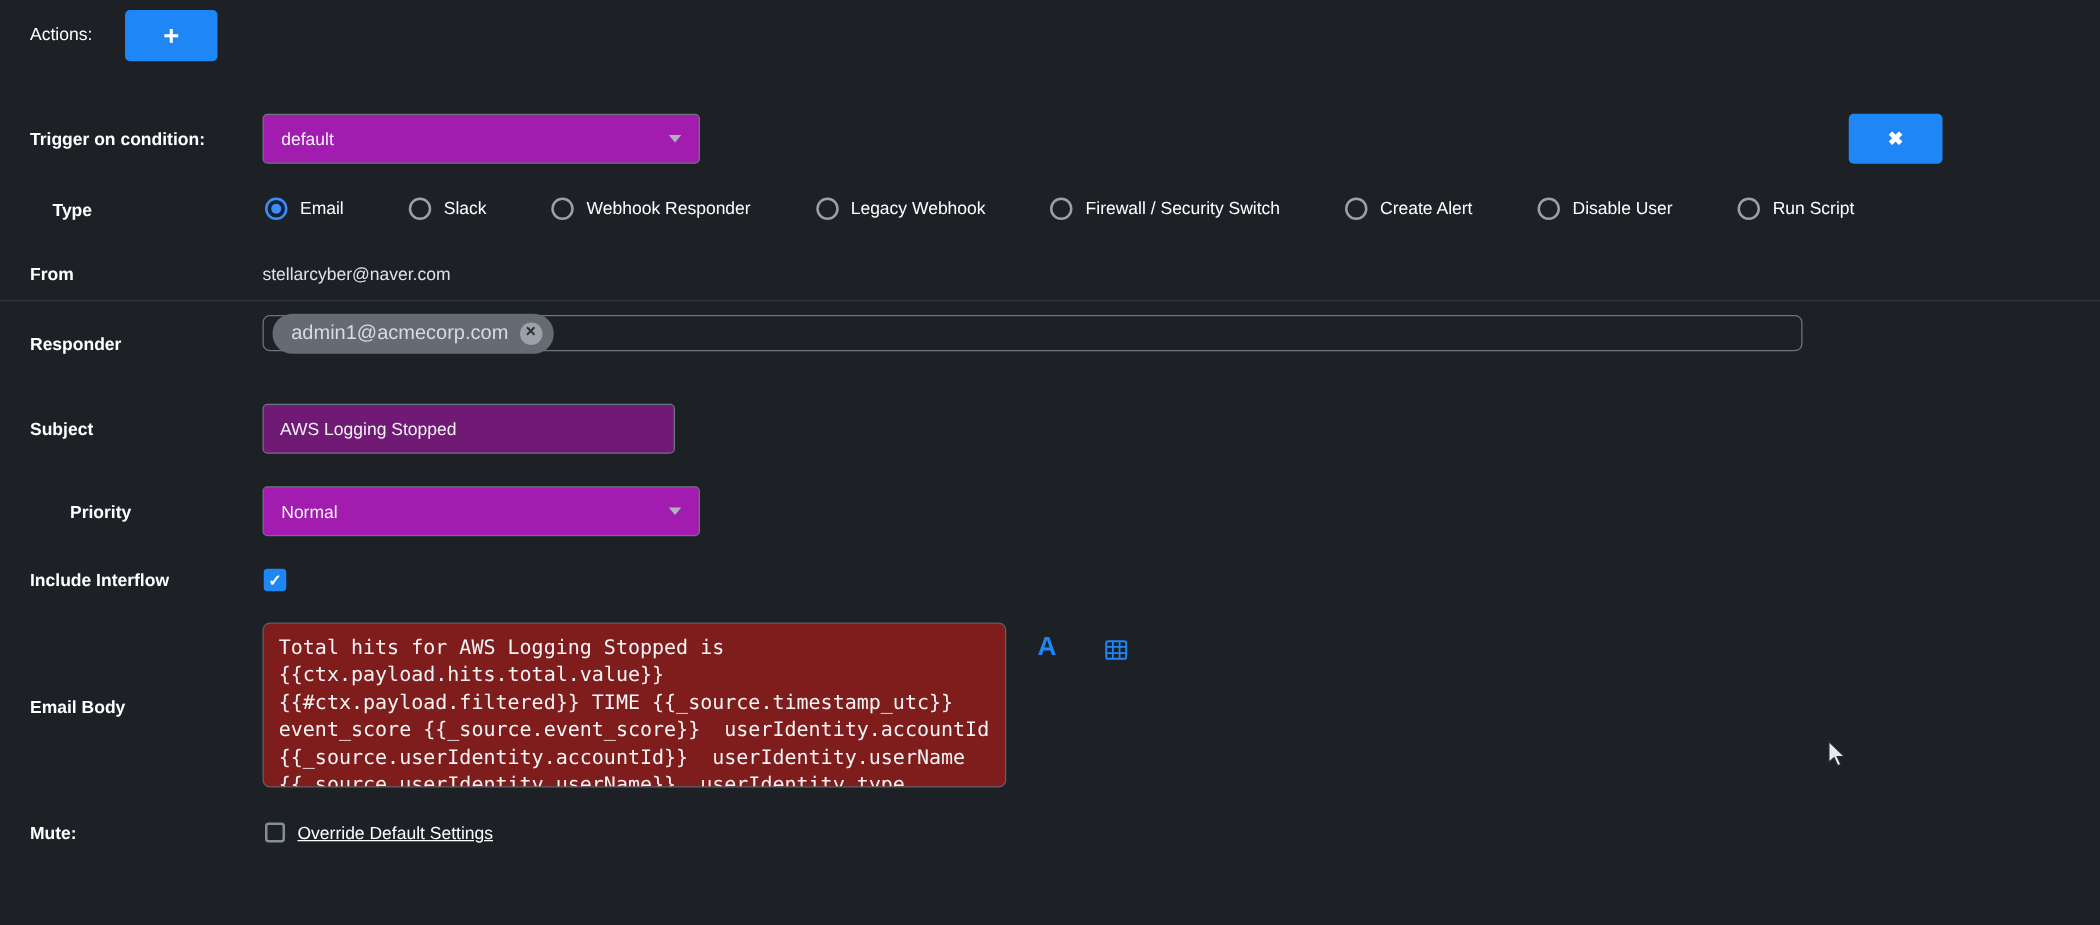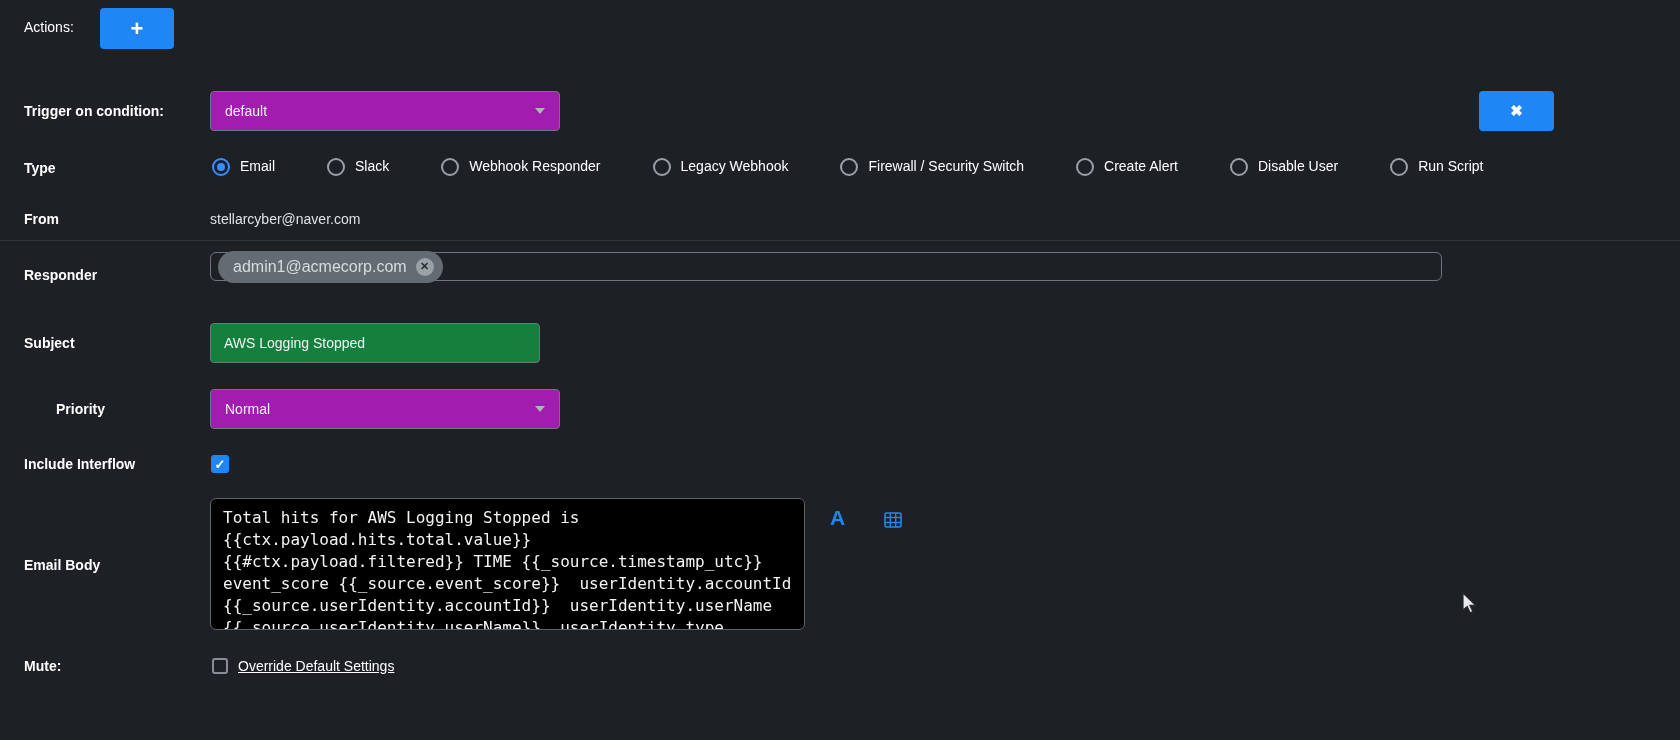--- a/index.html
+++ b/index.html
@@ -7,21 +7,21 @@
          font-family:"Liberation Sans",sans-serif;color:#fff;}
   .row{position:absolute;left:0;width:1680px;}
   .flabel{position:absolute;left:24px;font-size:14px;font-weight:700;color:#fff;}
   .btn-primary{position:absolute;background:#1f87f5;border:none;border-radius:4px;color:#fff;
          display:flex;align-items:center;justify-content:center;cursor:pointer;}
   .dropdown{position:absolute;height:40px;box-sizing:border-box;background:#a21caf;
          border:1px solid #6e757c;border-radius:4px;display:flex;align-items:center;
          padding:0 14px;color:#f1f3f5;font-size:14px;}
   .caret{position:absolute;right:14px;width:0;height:0;border-left:5px solid transparent;
          border-right:5px solid transparent;border-top:6px solid #aeb4ba;}
-  .text-input{position:absolute;box-sizing:border-box;background:#15803d;border:1px solid #6e757c;
+  .text-input{position:absolute;box-sizing:border-box;background:#701a75;border:1px solid #6e757c;
          border-radius:4px;color:#f1f3f5;font-size:14px;display:flex;align-items:center;padding:16px 13px;}
   .radio-group{position:absolute;left:212px;top:0;height:30px;display:flex;align-items:center;column-gap:52px;}
   .radio-item{display:flex;align-items:flex-start;gap:10px;font-size:14px;color:#fff;white-space:nowrap;}
   .radio{width:18px;height:18px;box-sizing:border-box;border:2px solid #9aa0a6;border-radius:50%;
          position:relative;flex:none;background:transparent;}
   .radio.checked{border-color:#3f8cf3;background:#10233d;}
   .radio.checked::after{content:"";position:absolute;inset:3px;border-radius:50%;background:#3f8cf3;}
   .checkbox{width:18px;height:18px;box-sizing:border-box;border:2px solid #868e96;border-radius:3px;
          display:flex;align-items:center;justify-content:center;background:transparent;}
   .checkbox.small{width:16px;height:16px;}
@@ -29,21 +29,21 @@
   .checkbox .check-glyph{display:none;color:#fff;font-size:13px;font-weight:700;line-height:1;}
   .checkbox.checked .check-glyph{display:block;}
   .divider{position:absolute;left:0;width:1680px;height:1px;background:#32373c;}
   .chipbox{position:absolute;left:210px;top:0;width:1232px;height:29px;box-sizing:border-box;
          background:#1d2126;border:1px solid #6e757c;border-radius:6px;display:flex;align-items:center;padding:0 7px;}
   .chip{height:32px;display:flex;align-items:center;gap:9px;background:#646b72;border-radius:16px;
          padding:0 9px 0 15px;color:#d8dcdf;font-size:16px;}
   .chip-remove{width:18px;height:18px;border-radius:50%;background:#9aa1a7;color:#2c3034;font-size:11px;
          font-weight:700;display:flex;align-items:center;justify-content:center;line-height:1;}
   .email-body{position:absolute;left:210px;top:498px;width:595px;height:132px;box-sizing:border-box;
-         background:#000000;border:1px solid #5c636a;border-radius:6px;padding:8px 12px 0;overflow:hidden;
+         background:#7f1d1d;border:1px solid #5c636a;border-radius:6px;padding:8px 12px 0;overflow:hidden;
          font-family:"DejaVu Sans Mono",monospace;font-size:16px;line-height:22px;color:#f1f3f5;white-space:pre-wrap;}
   .font-icon{position:absolute;left:830px;top:506px;color:#1f87f5;font-size:21px;font-weight:700;line-height:24px;}
   .table-icon{position:absolute;left:884px;top:512px;}
   .mouse-cursor{position:absolute;left:1462px;top:592px;}
   .value-text{position:absolute;left:210px;font-size:14px;color:#dee2e6;}
   .cb-label{font-size:14px;color:#fff;margin-left:10px;}
 </style>
 </head>
 <body>
 
@@ -61,21 +61,21 @@
     <div class="dropdown" style="left:210px;top:0;width:350px;">
       <span>default</span>
       <span class="caret"></span>
     </div>
     <button class="btn-primary" style="left:1479px;top:0;width:75px;height:40px;font-size:15px;font-weight:700;">
       <span>✖</span>
     </button>
   </div>
 
   <div class="row" style="top:152px;height:30px;">
-    <span class="flabel" style="top:8px;">Type</span>
+    <span class="flabel" style="top:8px;margin-left:18px;">Type</span>
     <div class="radio-group">
       <label class="radio-item">
         <span class="radio checked"></span>
         <span>Email</span>
       </label>
       <label class="radio-item">
         <span class="radio"></span>
         <span>Slack</span>
       </label>
       <label class="radio-item">

